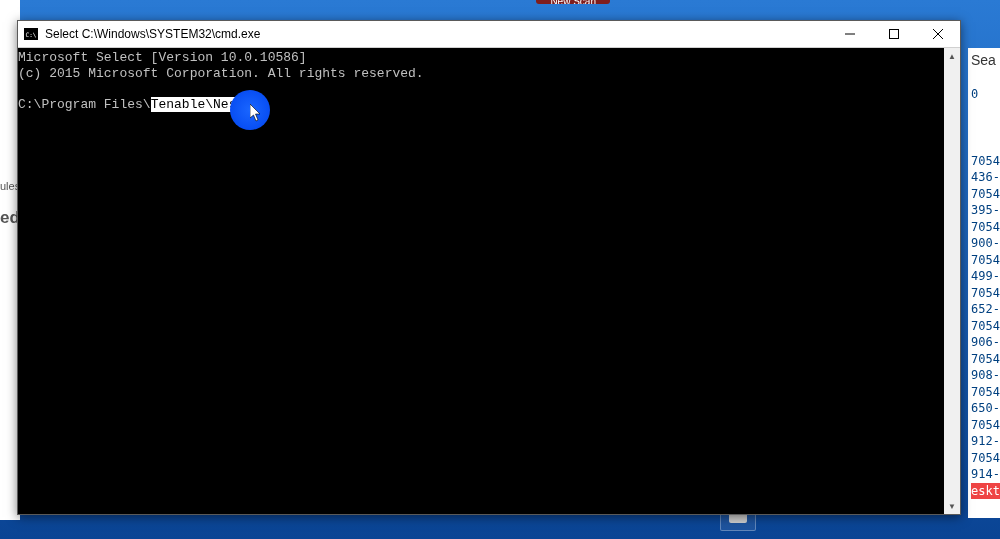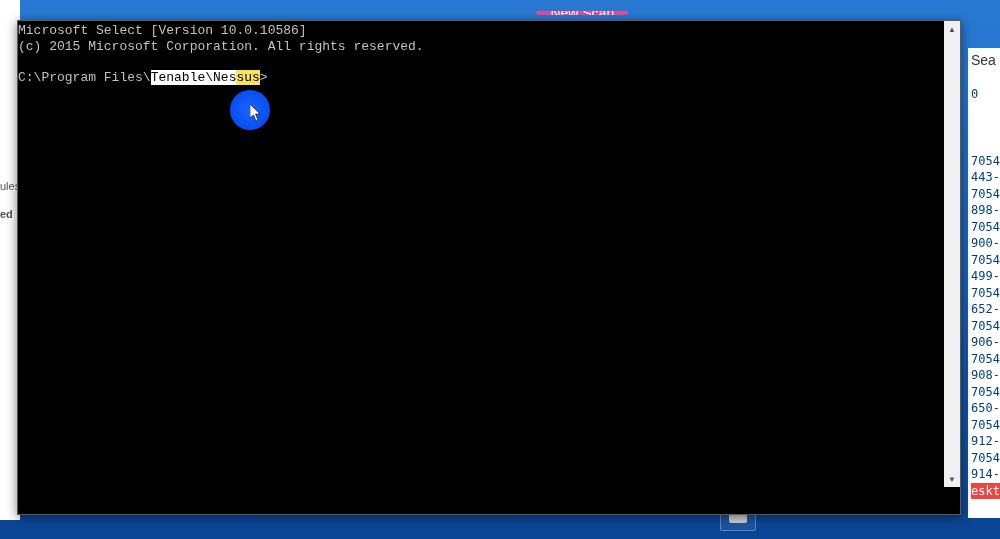--- a/index.html
+++ b/index.html
@@ -27,21 +27,21 @@
       left: 0;
       top: 180px;
       font-size: 11px;
       color: #555;
       z-index: 2;
     }
     .bg-left-text2 {
       position: absolute;
       left: 0;
       top: 208px;
-      font-size: 11px;
+      font-size: 17px;
       color: #555;
       z-index: 2;
       font-weight: bold;
     }
     
     .bg-top-btns {
       position: absolute;
       top: 0;
       left: 355px;
       display: flex;
@@ -52,30 +52,29 @@
       background: #f5f5f5;
       color: #888;
       font-size: 12px;
       padding: 0 14px;
       height: 0;
       line-height: 0;
       border-radius: 0 0 3px 3px;
       overflow: hidden;
     }
     .bg-btn-primary {
-      background: #ec4899;
+      background: #7f1d1d;
       color: #fff;
       height: 4px;
       line-height: 4px;
-      font-size: 14px;
+      font-size: 10px;
       padding: 0 14px;
       border-radius: 0 0 3px 3px;
       white-space: nowrap;
       overflow: hidden;
-      margin-top: 11px;
     }
     
     .bg-right {
       position: absolute;
       right: 0;
       top: 48px;
       width: 32px;
       height: 470px;
       background: #ffffff;
       z-index: 1;
@@ -259,23 +258,23 @@
     <span>New Scan</span>
   </div>
 </div>
 
 <div class="bg-right">
   <div class="bg-right-hdr">Sea</div>
   <div class="bg-right-row">0</div>
   <div style="height:50px"></div>
   <div id="bg-right-rows">
       <div class="bg-right-row">70545</div>
-      <div class="bg-right-row">443-</div>
-      <div class="bg-right-row">70545</div>
-      <div class="bg-right-row">898-</div>
+      <div class="bg-right-row">436-</div>
+      <div class="bg-right-row">70545</div>
+      <div class="bg-right-row">395-</div>
       <div class="bg-right-row">70545</div>
       <div class="bg-right-row">900-</div>
       <div class="bg-right-row">70545</div>
       <div class="bg-right-row">499-</div>
       <div class="bg-right-row">70545</div>
       <div class="bg-right-row">652-</div>
       <div class="bg-right-row">70545</div>
       <div class="bg-right-row">906-</div>
       <div class="bg-right-row">70545</div>
       <div class="bg-right-row">908-</div>
@@ -287,20 +286,44 @@
       <div class="bg-right-row">914-</div>
     </div>
   <div class="bg-right-row bg-right-last">eskt</div>
 </div>
 
 <div class="taskbar-icon">
   <div class="taskbar-icon-inner"></div>
 </div>
 
 <div class="cmd-window">
+  <div class="titlebar">
+    <div class="titlebar-icon">
+        <span>C:\</span>
+      </div>
+    <div class="titlebar-title">Select C:\Windows\SYSTEM32\cmd.exe</div>
+    <div class="titlebar-controls">
+      <div class="tb-btn">
+        <svg viewBox="0 0 10 10">
+            <line x1="0" y1="5" x2="10" y2="5" stroke="#000" stroke-width="1"></line>
+          </svg>
+      </div>
+      <div class="tb-btn">
+        <svg viewBox="0 0 10 10">
+            <rect x="0.5" y="0.5" width="9" height="9" fill="none" stroke="#000" stroke-width="1"></rect>
+          </svg>
+      </div>
+      <div class="tb-btn">
+        <svg viewBox="0 0 10 10">
+            <line x1="0" y1="0" x2="10" y2="10" stroke="#000" stroke-width="1"></line>
+            <line x1="10" y1="0" x2="0" y2="10" stroke="#000" stroke-width="1"></line>
+          </svg>
+      </div>
+    </div>
+  </div>
   <div class="terminal-body">
     <div class="terminal-content"><span>Microsoft Select [Version 10.0.10586]</span>
 <span>(c) 2015 Microsoft Corporation. All rights reserved.</span>
 
 <span>C:\Program Files\</span><span class="term-sel">Tenable\Nes</span><span class="term-sel-yellow">sus</span><span>&gt;</span></div>
     <div class="terminal-scrollbar">
       <div class="sb-arrow">▲</div>
       <div class="sb-track"></div>
       <div class="sb-arrow">▼</div>
     </div>

